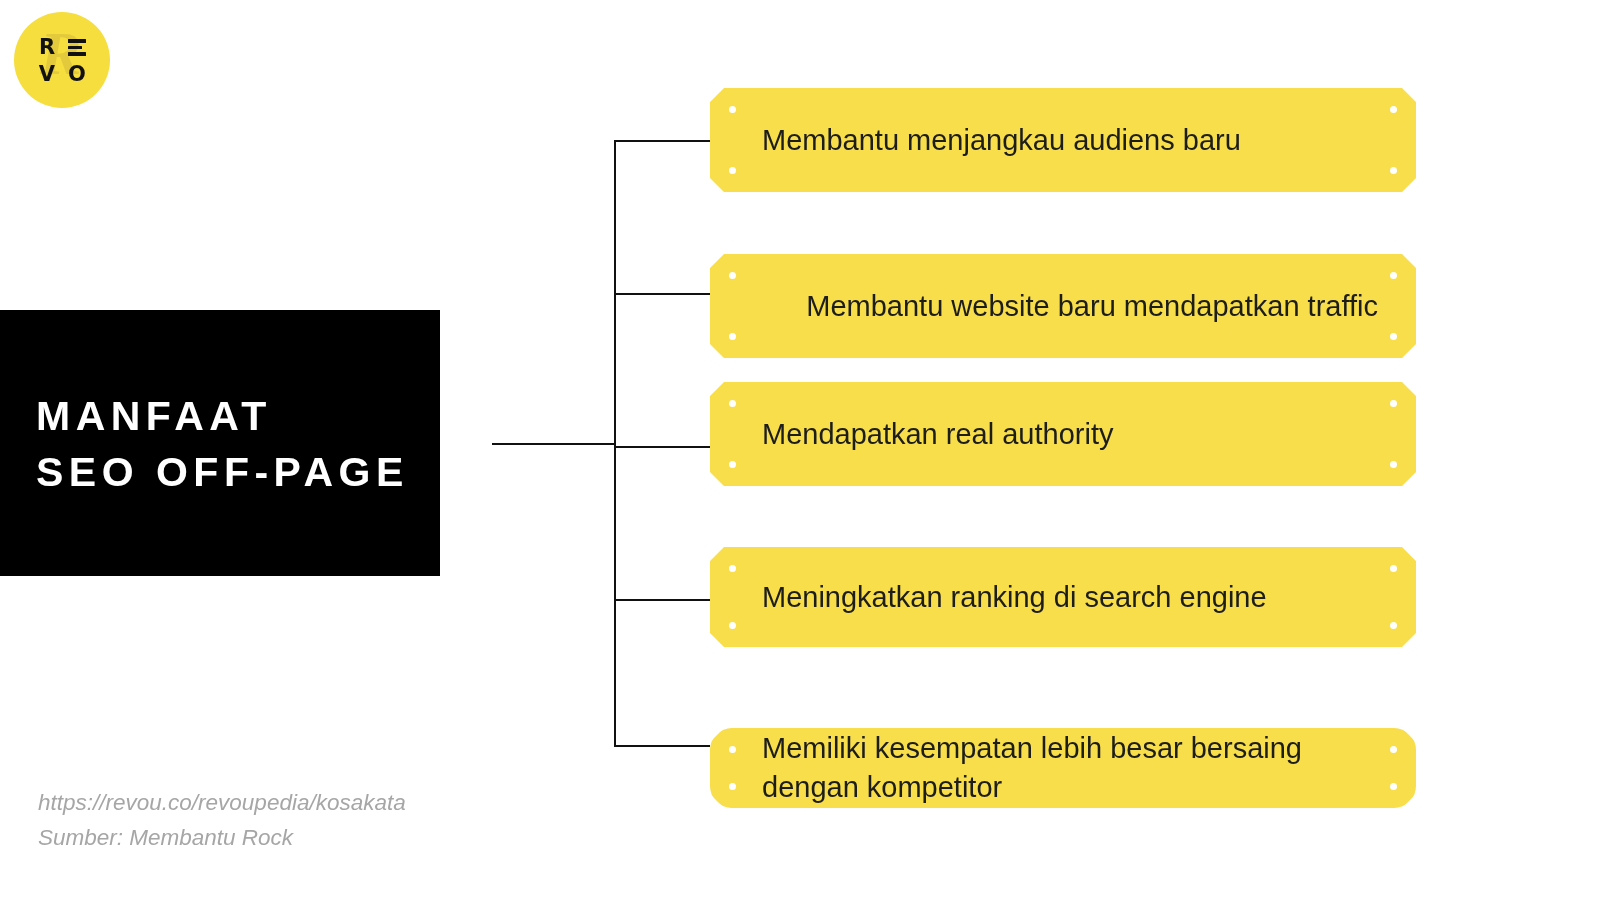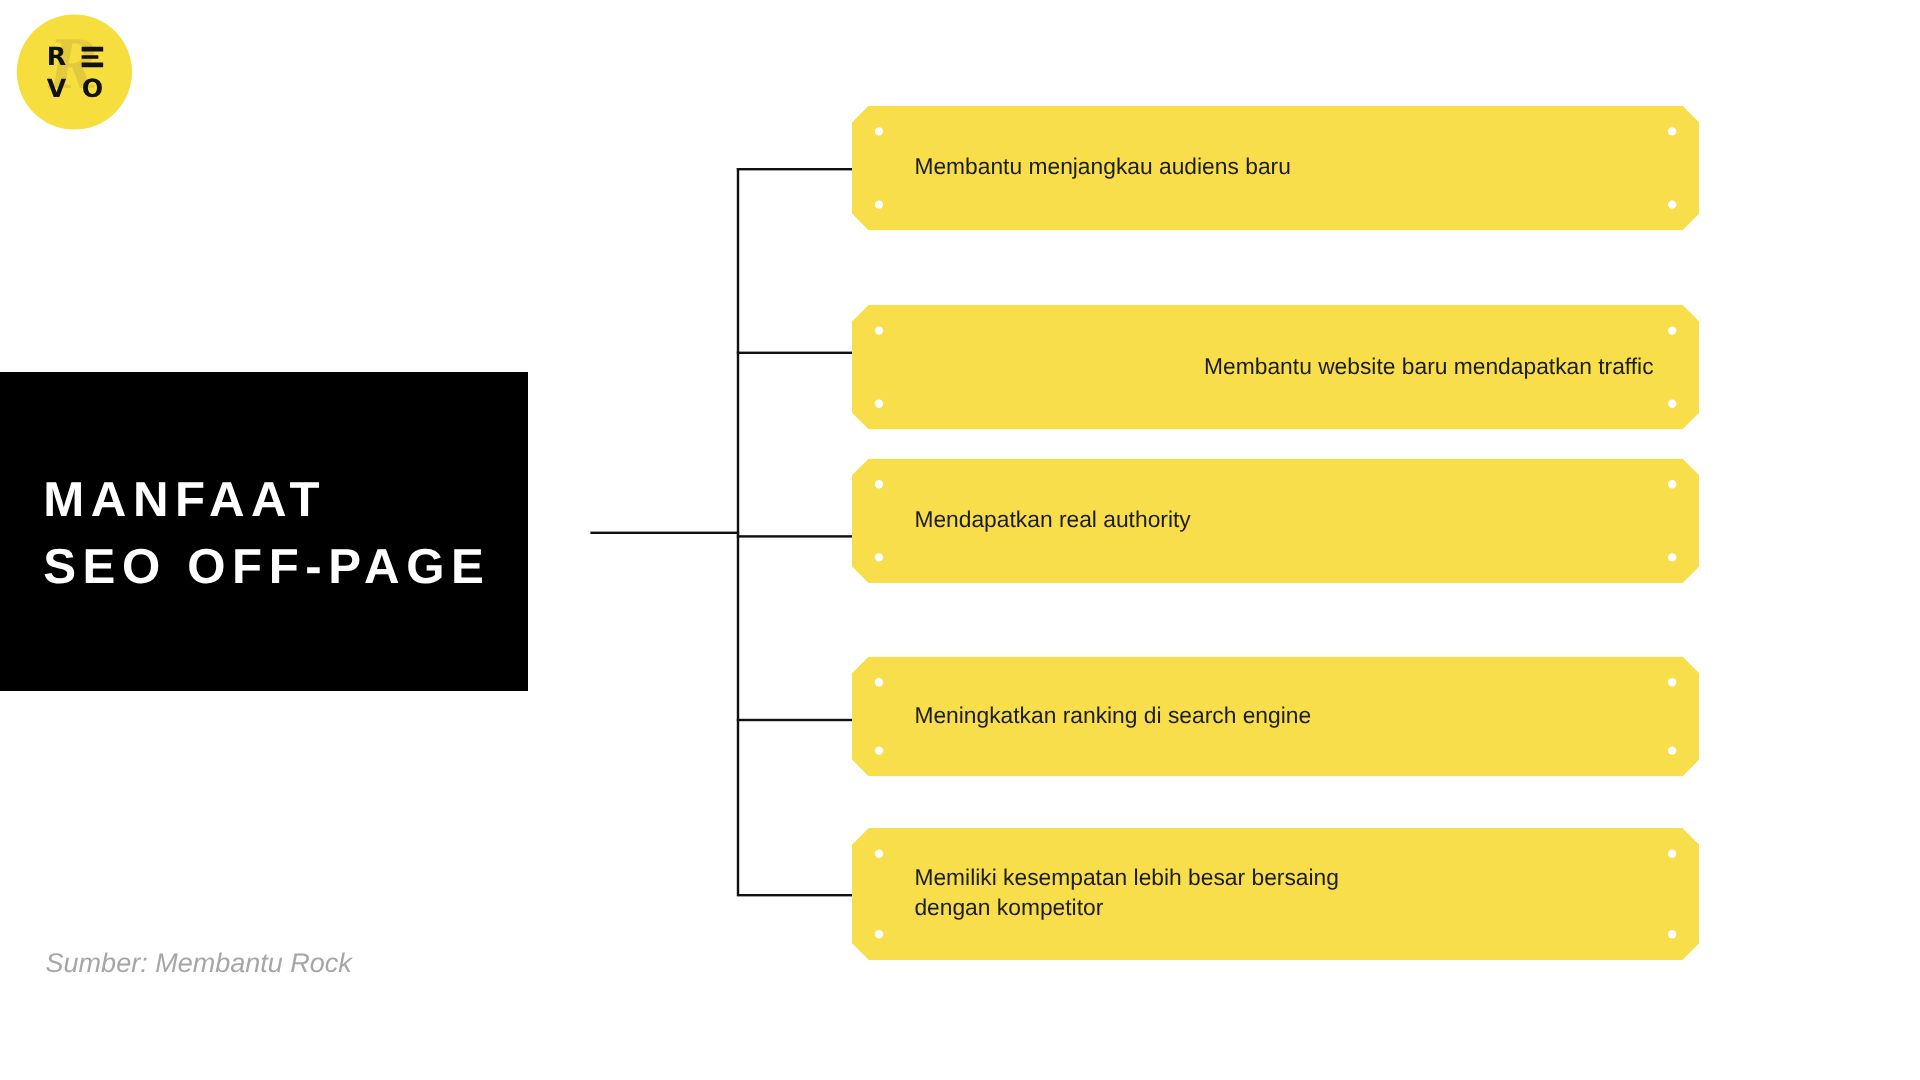--- a/index.html
+++ b/index.html
@@ -111,21 +111,21 @@
         14px 100%,
         0px calc(100% - 14px),
         0px 14px);
   }
   .item-label {
     position:absolute;
     left:52px;
     right:38px;
     top:50%;
     transform:translateY(-50%);
-    font-size:19px;
+    font-size:29px;
     line-height:1.33;
     color:#1d1d1b;
     font-family:"Liberation Sans", sans-serif;
     font-weight:400;
     white-space:pre-line;
   }
   .item-dot {
     position:absolute;
     width:7px; height:7px;
     border-radius:50%;
@@ -208,27 +208,28 @@
         <span class="item-dot dot-br"></span>
         <div class="item-label">Mendapatkan real authority</div>
       </div>
       <div class="item" style="top: 547px; height: 100px;">
         <span class="item-dot dot-tl"></span>
         <span class="item-dot dot-bl"></span>
         <span class="item-dot dot-tr"></span>
         <span class="item-dot dot-br"></span>
         <div class="item-label">Meningkatkan ranking di search engine</div>
       </div>
-      <div class="item" style="top: 690px; height: 110px;">
+      <div class="item" style="top: 728px; height: 80px; border-radius: 22px;">
         <span class="item-dot dot-tl"></span>
         <span class="item-dot dot-bl"></span>
         <span class="item-dot dot-tr"></span>
         <span class="item-dot dot-br"></span>
         <div class="item-label">Memiliki kesempatan lebih besar bersaing
 dengan kompetitor</div>
       </div>
     </div>
 
   <div class="footer">
+    <div>https://revou.co/revoupedia/kosakata</div>
     <div>Sumber: Membantu Rock</div>
   </div>
 
 </div>
 
 </body></html>

